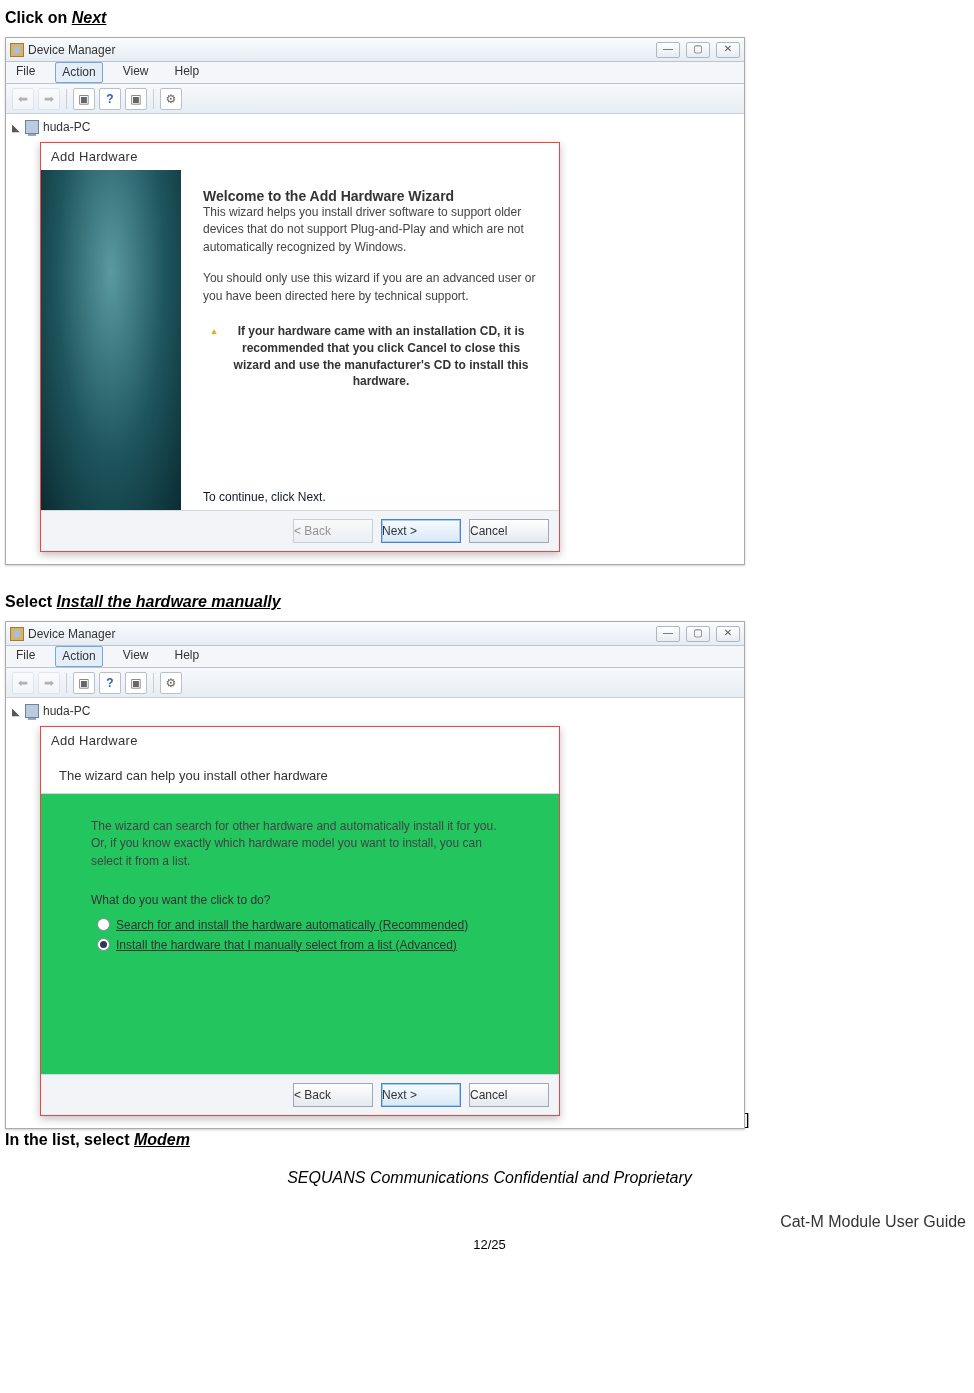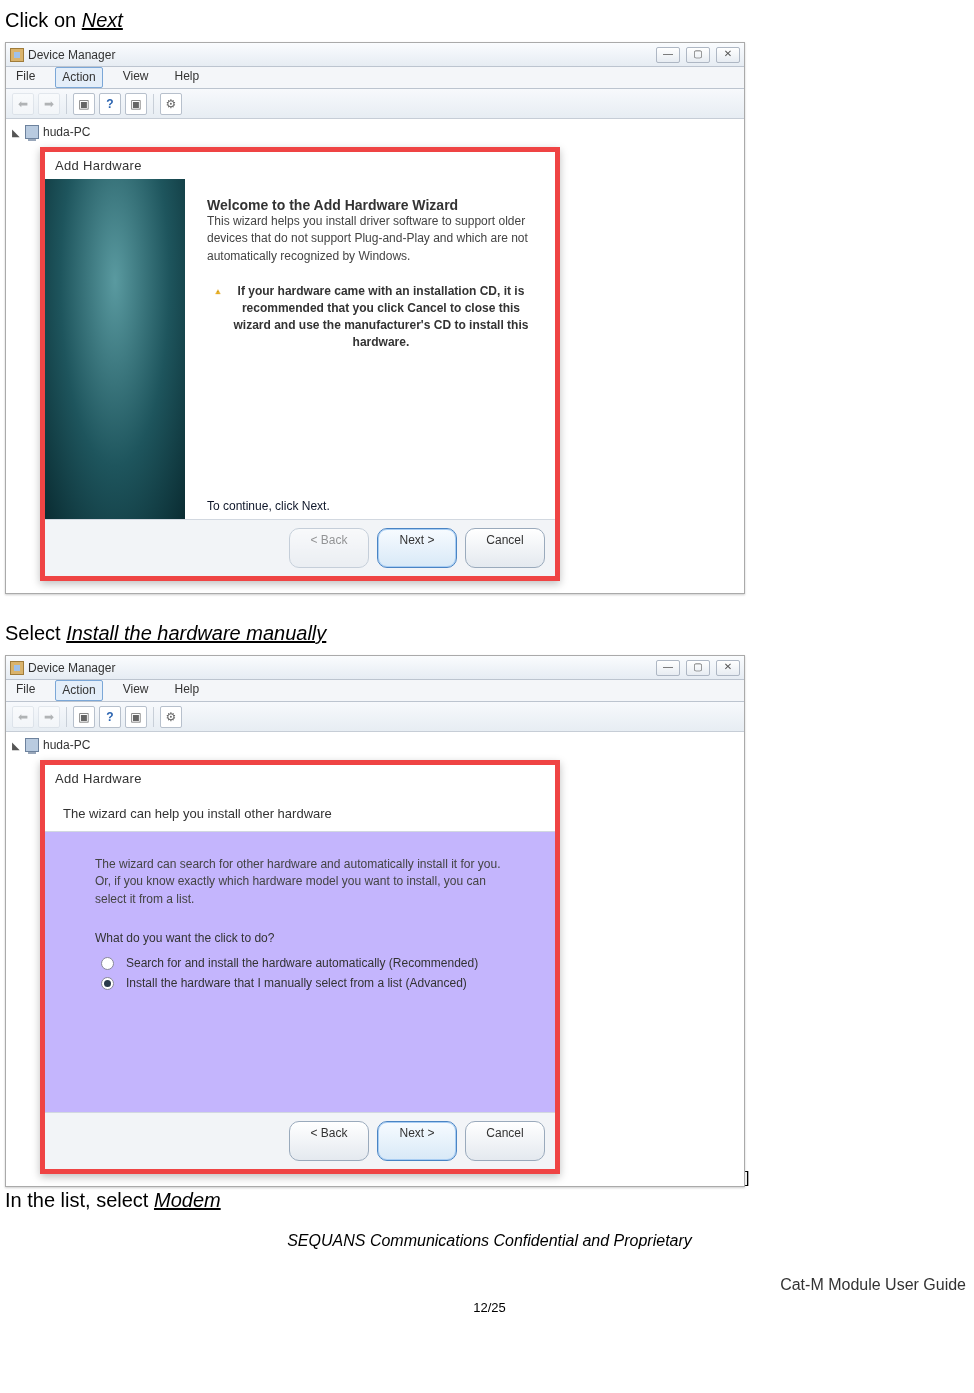--- a/index.html
+++ b/index.html
@@ -1,57 +1,57 @@
 <!DOCTYPE html>
 <html><head>
 <meta charset="utf-8">
 <style>
 * { box-sizing: border-box; margin: 0; padding: 0; }
 body { font-family: Arial, sans-serif; font-size: 15px; background: #fff; width: 974px; padding: 5px 0 0 5px; }
-.doc-text { font-size: 20px; margin: 4px 0 10px 0; }
+.doc-text { font-size: 16px; margin: 4px 0 10px 0; font-weight: bold; }
 .underline { text-decoration: underline; font-style: italic; }
 .screenshot-window { border: 1px solid #aaa; background: linear-gradient(#eef1f4,#e6e9ed); width: 740px; font-size: 12px; color: #333; box-shadow: 0 1px 2px rgba(0,0,0,.2); }
 .win-titlebar { display: flex; align-items: center; justify-content: space-between; height: 24px; padding: 0 4px; background: linear-gradient(#fafcfe,#e6ecf3); border-bottom: 1px solid #bcc4cf; }
 .win-titlebar .title-left { display: flex; align-items: center; gap: 4px; }
 .cpu-icon { width: 14px; height: 14px; background: #d9b36c; border: 1px solid #a07c3a; display: inline-block; position: relative; }
 .cpu-icon::before { content: ""; position: absolute; inset: 3px; background: #9fc1ea; }
 .win-buttons { display: flex; gap: 6px; }
 .win-btn { width: 24px; height: 16px; border: 1px solid #aeb7c4; border-radius: 2px; background: linear-gradient(#fff,#e7ecf2); font-size: 10px; line-height: 12px; text-align: center; color: #555; }
 .menu-bar { height: 22px; display: flex; gap: 14px; padding: 0 4px; background: #f4f6f9; border-bottom: 1px solid #bcc4cf; }
 .menu-item { padding: 2px 6px; }
 .menu-item.active { border: 1px solid #7ba7d7; background: #e4eef9; border-radius: 2px; }
 .toolbar { height: 30px; display: flex; align-items: center; gap: 4px; padding: 0 6px; background: linear-gradient(#f7f9fc,#e7edf3); border-bottom: 1px solid #c6cdd6; }
 .tb-sep { width: 1px; height: 20px; background: #c8cfd8; margin: 0 2px; }
 .tb-btn { width: 22px; height: 22px; border: 1px solid #b7c0cc; border-radius: 2px; background: #fff; display: flex; align-items: center; justify-content: center; font-size: 12px; color: #666; }
 .tb-btn.disabled { opacity: .45; border-color: #cdd4dd; }
 .content-area { background: #fff; padding: 4px 6px 12px; }
 .tree-row { display: flex; align-items: center; gap: 4px; padding: 2px 0; }
 .tree-arrow { width: 9px; height: 9px; display: inline-block; color: #555; font-size: 10px; line-height: 9px; }
 .computer-icon { width: 14px; height: 14px; display: inline-block; background: #b9cbe0; border: 1px solid #6d829d; position: relative; }
 .computer-icon::after { content: ""; position: absolute; bottom: -3px; left: 2px; right: 2px; height: 2px; background: #99a7ba; }
-.dialog { width: 520px; margin-left: 28px; margin-top: 6px; background: #fff; border: 5px solid #ef4444; box-shadow: 0 3px 8px rgba(0,0,0,.25); font-size: 12px; }
+.dialog { width: 520px; margin-left: 28px; margin-top: 6px; background: #fff; border: 1px solid #ef4444; box-shadow: 0 3px 8px rgba(0,0,0,.25); font-size: 12px; }
 .dlg-title { padding: 6px 10px; font-size: 13px; font-weight: normal; color: #333; background: #fff; letter-spacing: .3px; }
 .dlg-body-welcome { display: flex; height: 340px; }
 .side-panel { width: 140px; background: radial-gradient(ellipse at 50% 30%, #5a9aa0 0%, #1e555d 55%, #0a2c32 100%); }
 .welcome-text { flex: 1; padding: 18px 22px 6px; color: #333; display: flex; flex-direction: column; }
 .welcome-text h3 { font-size: 14px; font-weight: bold; }
 .welcome-text p { font-size: 12px; line-height: 1.45; margin-bottom: 14px; color: #444; }
 .warn-box { display: flex; gap: 8px; padding-left: 8px; margin-top: 4px; text-align: center; }
 .warn-icon { width: 18px; height: 18px; }
 .warn-text { font-size: 12px; font-weight: bold; color: #333; line-height: 1.4; }
 .continue-row { margin-top: auto; font-size: 12px; color: #0f172a; }
 .dlg-buttons { border-top: 1px solid #d2d8e0; padding: 8px 10px; background: #f2f4f7; display: flex; justify-content: flex-end; gap: 8px; }
-.btn { min-width: 80px; height: 40px; border: 1px solid #9aaabc; border-radius: 10px; background: linear-gradient(#fff,#e4e9ef); font-size: 12px; color: #333; text-align: center; line-height: 22px; }
+.btn { min-width: 80px; height: 24px; border: 1px solid #9aaabc; border-radius: 0; background: linear-gradient(#fff,#e4e9ef); font-size: 12px; color: #333; text-align: left; line-height: 22px; }
 .btn.disabled { opacity: .5; }
 .btn.default { border: 1px solid #4a84c4; box-shadow: 0 0 0 1px #a8cdf3 inset; background: linear-gradient(#f7fbff,#d8e9f7); }
 .dlg-header2 { padding: 14px 18px 10px; border-bottom: 1px solid #d2d8e0; background: #fff; }
 .dlg-header2 .h2title { font-weight: normal; font-size: 13px; }
-.dlg-body2 { padding: 24px 50px 36px; min-height: 280px; background: #c4b5fd; }
+.dlg-body2 { padding: 24px 50px 36px; min-height: 280px; background: #22c55e; }
 .dlg-body2 p { font-size: 12px; line-height: 1.45; color: #444; margin-bottom: 22px; }
-.radio-row { display: flex; align-items: flex-end; gap: 12px; font-size: 12px; color: #333; margin: 6px 0 6px 6px; }
+.radio-row { display: flex; align-items: center; gap: 6px; font-size: 12px; color: #333; margin: 6px 0 6px 6px; text-decoration: underline; }
 .radio { width: 13px; height: 13px; border-radius: 50%; border: 1px solid #889; display: inline-flex; align-items: center; justify-content: center; background: #fff; }
 .radio.on::after { content: ""; width: 7px; height: 7px; border-radius: 50%; background: #2a3a4b; }
 .bracket { font-size: 16px; }
 .footer-conf { text-align: center; font-style: italic; font-size: 16px; margin-top: 20px; }
 .footer-right { text-align: right; font-size: 16px; color: #333; margin-top: 26px; padding-right: 8px; }
 .footer-pg { text-align: center; font-size: 13px; margin-top: 6px; }
 </style>
 </head>
 <body>
 
@@ -94,20 +94,21 @@
       <span>huda-PC</span>
     </div>
 
     <div class="dialog">
       <div class="dlg-title">Add Hardware</div>
       <div class="dlg-body-welcome">
         <div class="side-panel"></div>
         <div class="welcome-text">
           <h3>Welcome to the Add Hardware Wizard</h3>
           <p>This wizard helps you install driver software to support older devices that do not support Plug-and-Play and which are not automatically recognized by Windows.</p>
+          <p>You should only use this wizard if you are an advanced user or you have been directed here by technical support.</p>
           <div class="warn-box">
             <svg class="warn-icon" viewBox="0 0 24 24">
                 <path fill="#f8c132" stroke="#c88900" d="M12 2 L22 20 L2 20 Z"></path>
                 <rect x="11" y="8" width="2" height="6" fill="#6b4a00"></rect>
                 <rect x="11" y="16" width="2" height="2" fill="#6b4a00"></rect>
               </svg>
             <div class="warn-text">If your hardware came with an installation CD, it is recommended that you click Cancel to close this wizard and use the manufacturer's CD to install this hardware.</div>
           </div>
           <div class="continue-row">To continue, click Next.</div>
         </div>

